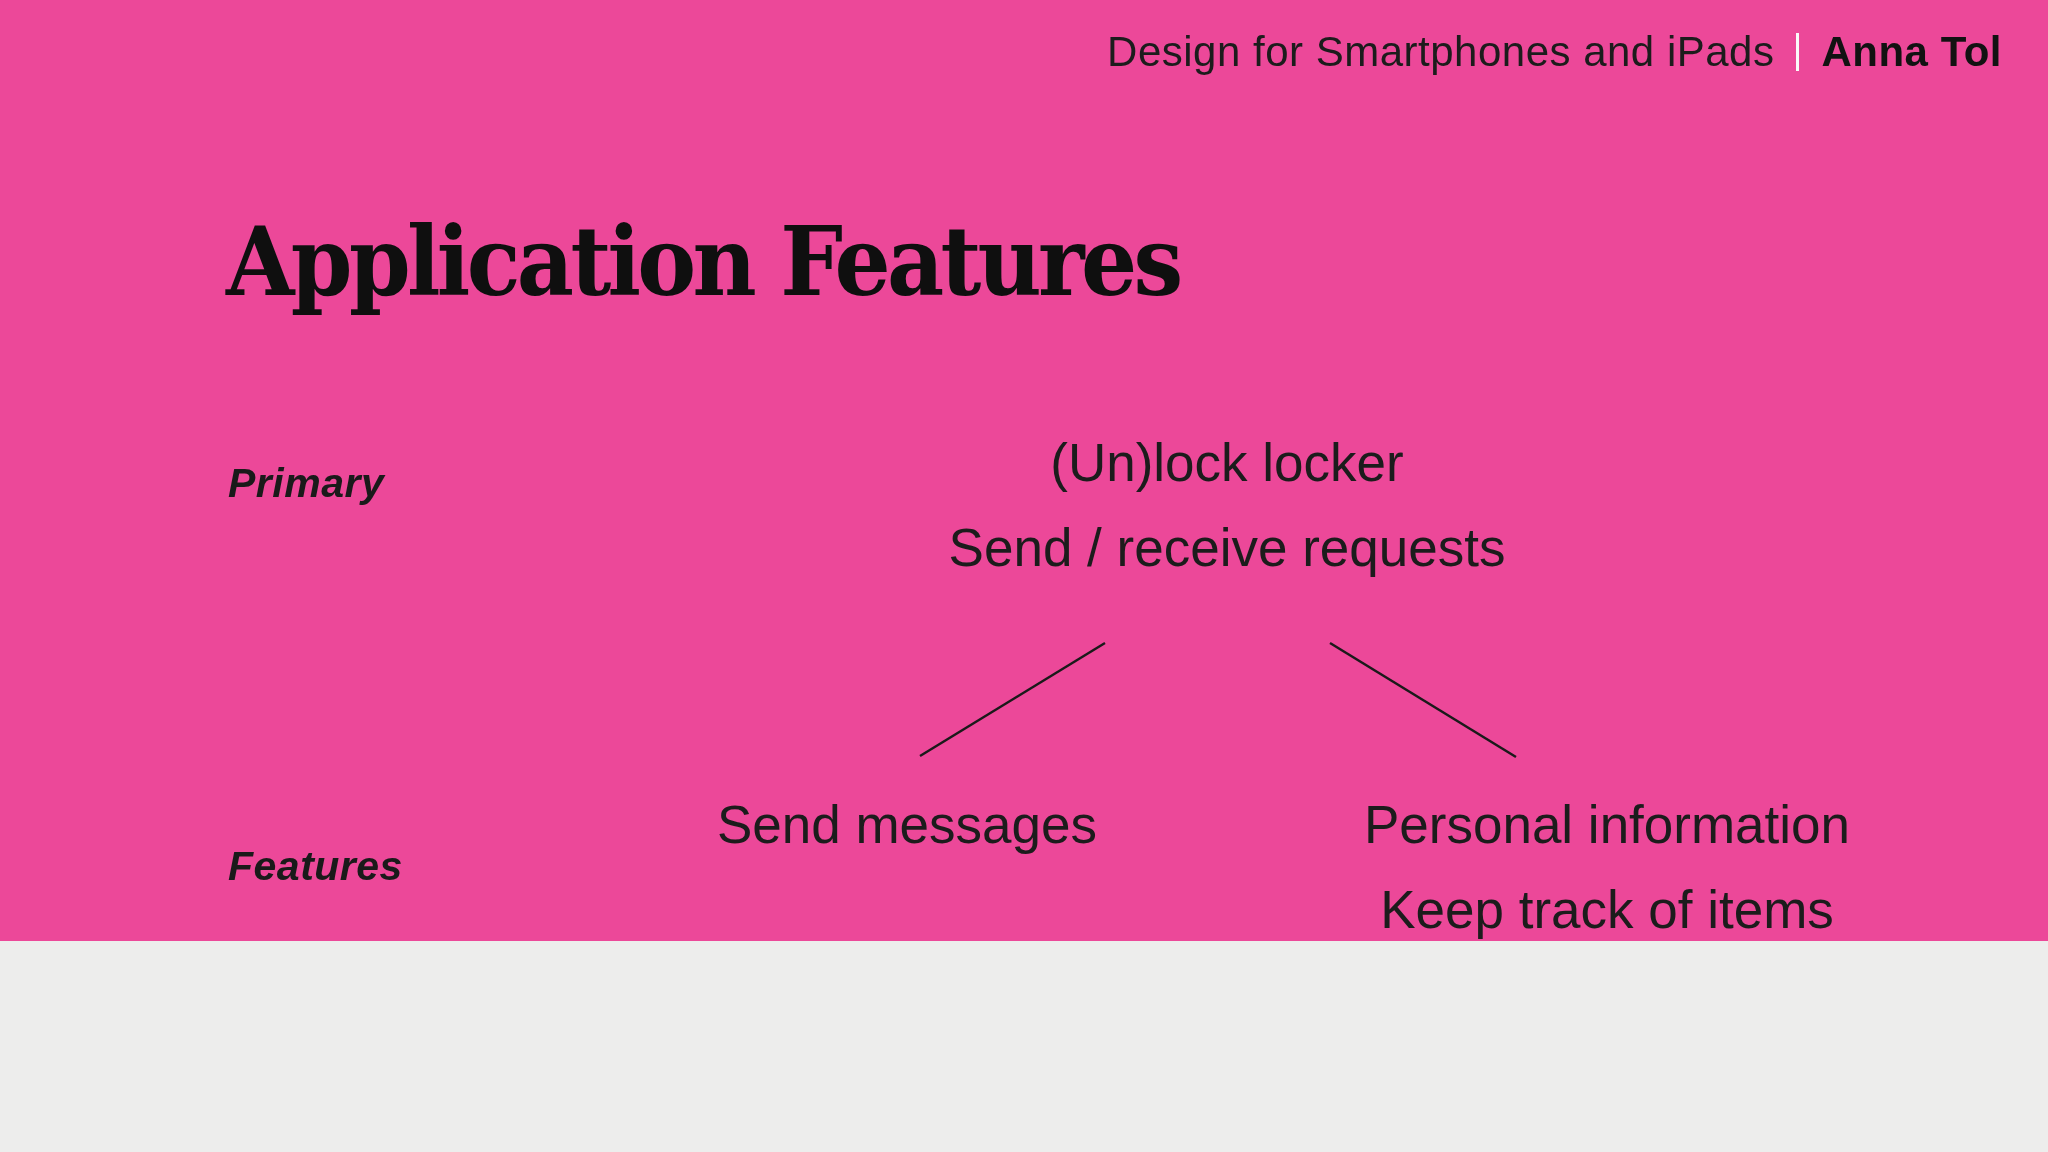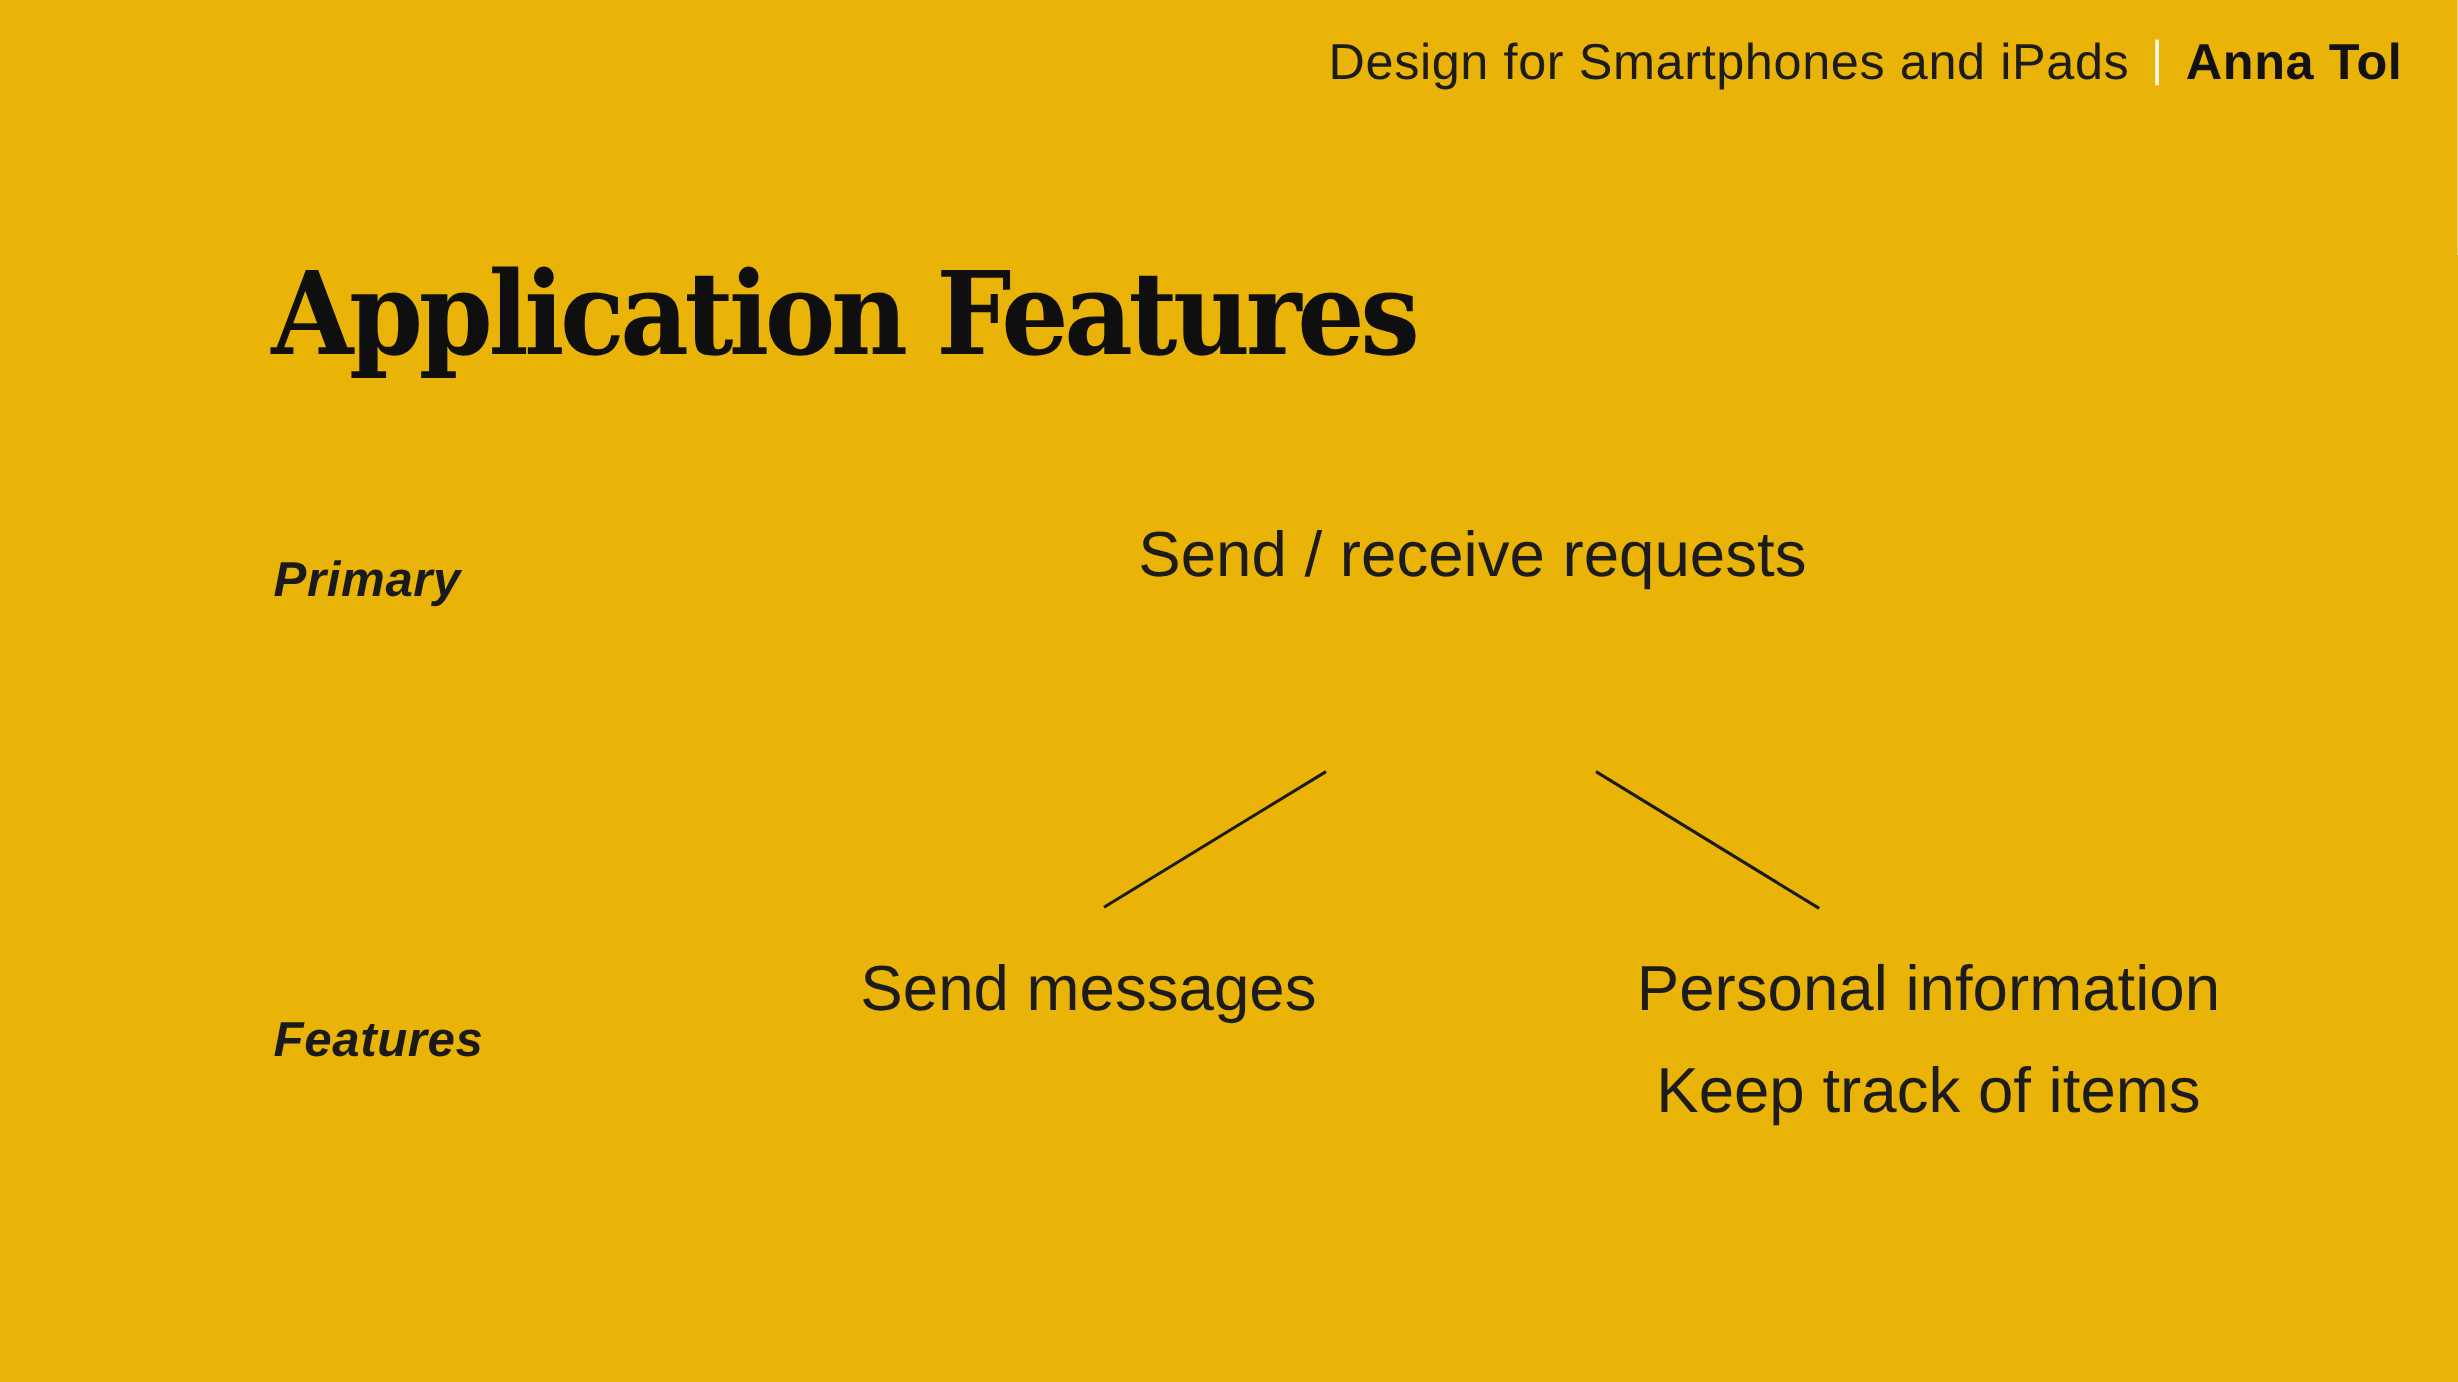--- a/index.html
+++ b/index.html
@@ -3,22 +3,22 @@
 <meta charset="utf-8">
 <style>
   html, body {
     margin: 0;
     padding: 0;
     background: #EDEDEC;
   }
   .slide {
     position: relative;
     width: 2048px;
-    height: 1152px;
-    background: #eab308;
+    height: 941px;
+    background: #ec4899;
     overflow: hidden;
     font-family: "Liberation Sans", sans-serif;
     color: #1B1B1B;
   }
 
   
   .header {
     position: absolute;
     top: 24px;
     right: 46px;
@@ -113,20 +113,21 @@
     <span class="course">Design for Smartphones and iPads</span>
     <span class="divider"></span>
     <span class="author">Anna Tol</span>
   </div>
 
   <h1 class="title">Application Features</h1>
 
   <span class="row-label primary">Primary</span>
 
   <div class="feature-block primary">
+    <span class="line">(Un)lock locker</span>
     <span class="line">Send / receive requests</span>
   </div>
 
   <svg class="connectors" viewBox="0 0 2048 1152" xmlns="http://www.w3.org/2000/svg">
     <line x1="1105" y1="643" x2="920" y2="756" stroke="#1a1a1a" stroke-width="2.5"></line>
     <line x1="1330" y1="643" x2="1516" y2="757" stroke="#1a1a1a" stroke-width="2.5"></line>
   </svg>
 
   <span class="row-label secondary">Features</span>
 

